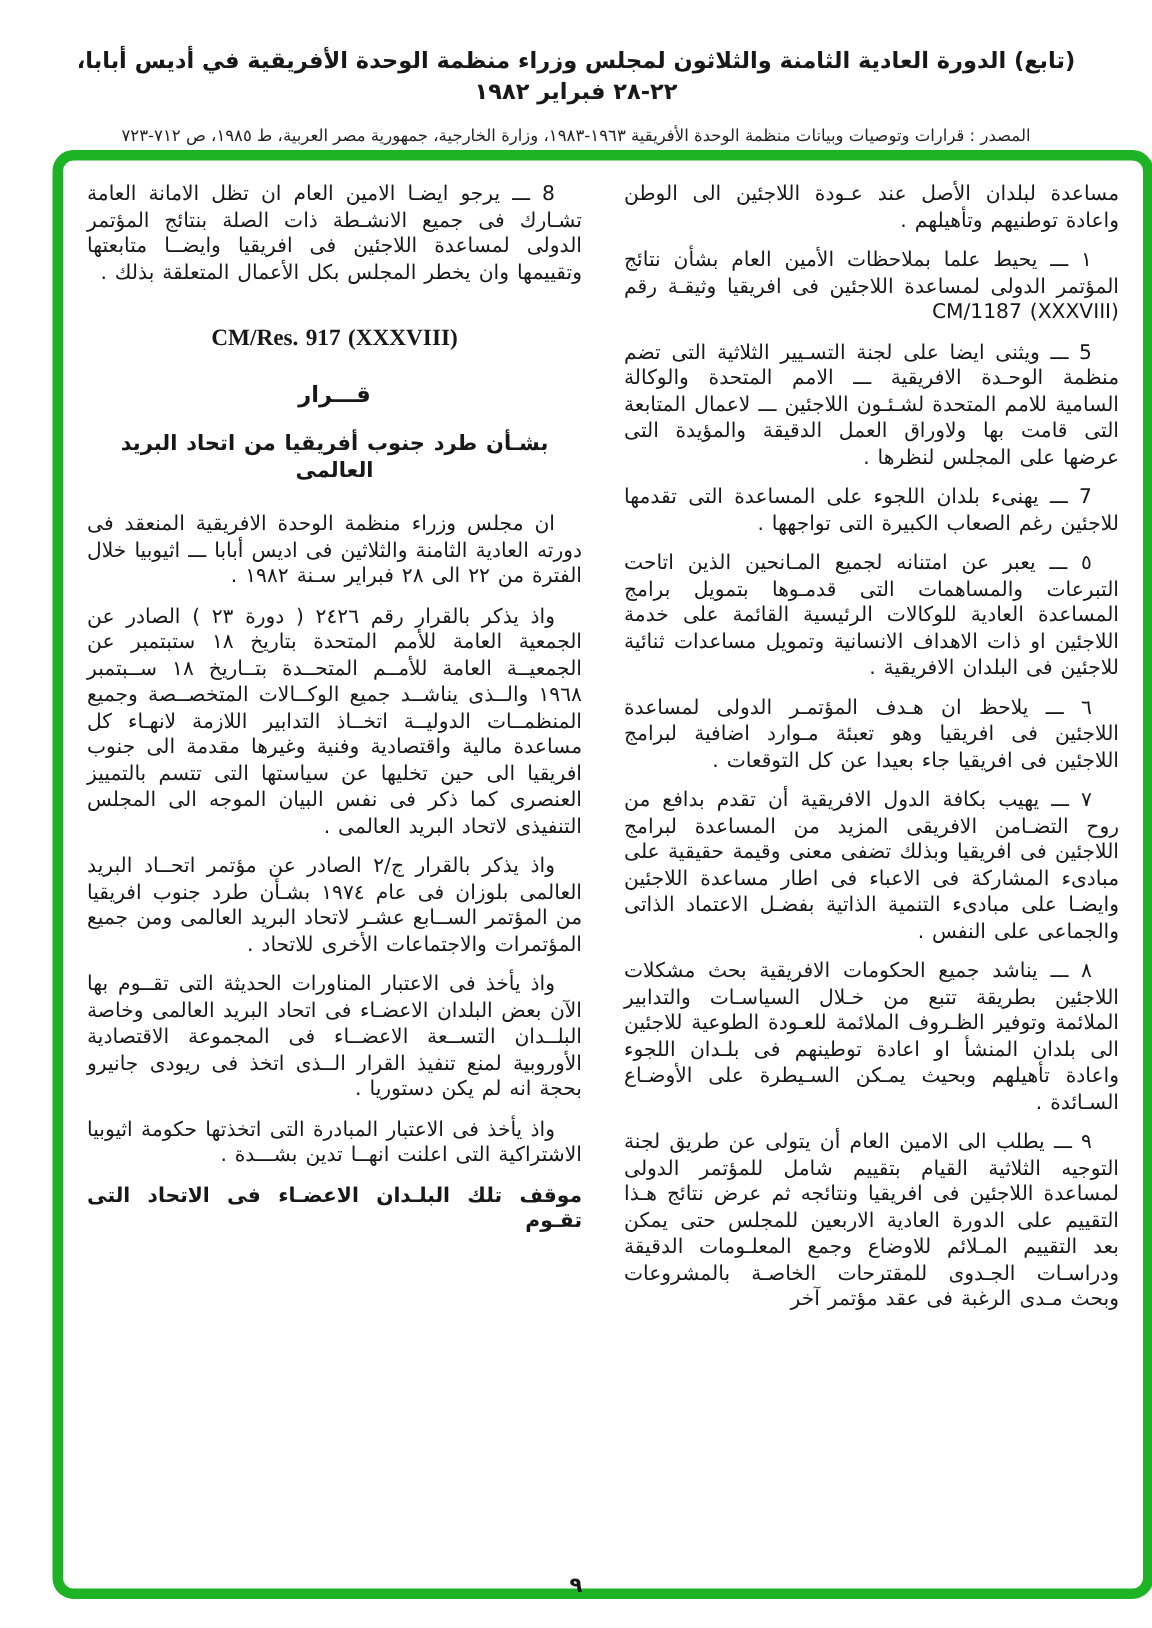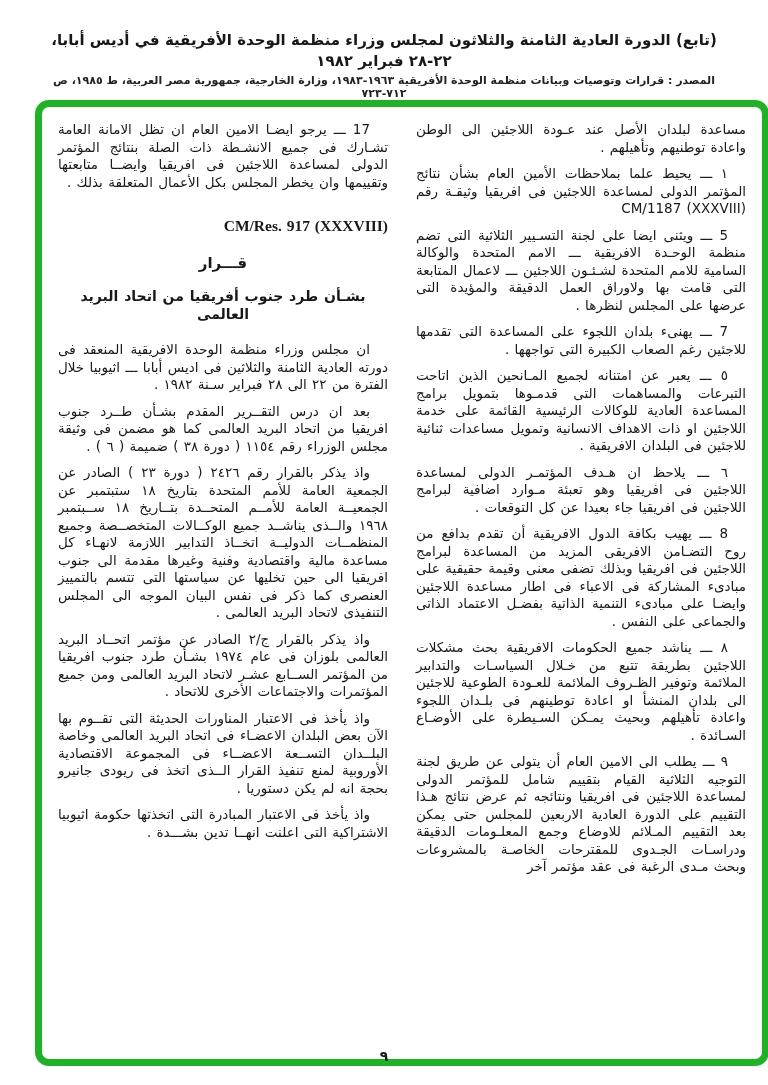--- a/index.html
+++ b/index.html
@@ -14,22 +14,22 @@
   
   .header{
     position:absolute;top:30px;left:30px;right:30px;
     text-align:center;direction:rtl;
   }
   .header-line1{
     font-size:15px;font-weight:bold;
     line-height:1.4;letter-spacing:0;
   }
   .header-line2{
-    font-size:11px;font-weight:bold;
-    margin-top:2px;color:#222;
+    font-size:11px;font-weight:normal;
+    margin-top:12px;color:#222;
   }
   
   .page-border{
     position:absolute;left:35px;top:100px;
     width:688px;height:928px;
     border:7px solid #1eb324;
     border-radius:14px;
     background:#ffffff;
     padding:14px 16px 10px 16px;
     box-sizing:content-box;
@@ -45,21 +45,21 @@
     margin:0 0 9px 0;
     font-size:13.5px;
     line-height:17.5px;
     direction:rtl;
     text-align:justify;
     word-spacing:1px;
   }
   .p-body{text-indent:18px;}
   .p-flush{text-indent:0;}
   .p-ref{
-    direction:ltr;text-align:right;
+    direction:ltr;text-align:center;
     font-family:"Liberation Serif","DejaVu Serif",serif;
     font-weight:bold;font-size:15.5px;
     margin:26px 0 20px 0;text-indent:0;
   }
   .p-title{
     text-align:center;font-weight:bold;
     font-size:15px;margin:16px 0 16px 0;text-indent:0;
   }
   .p-subtitle{
     text-align:center;font-weight:bold;
@@ -86,35 +86,35 @@
 <div class="page-border">
   <div class="columns">
     <div class="col">
 
     <p class="para p-flush">مساعدة لبلدان الأصل عند عـودة اللاجئين الى الوطن واعادة توطنيهم وتأهيلهم .</p>
         <p class="para p-body">١ ـــ يحيط علما بملاحظات الأمين العام بشأن نتائج المؤتمر الدولى لمساعدة اللاجئين فى افريقيا وثيقـة رقم CM/1187 (XXXVIII)</p>
         <p class="para p-body">5 ـــ ويثنى ايضا على لجنة التسـيير الثلاثية التى تضم منظمة الوحـدة الافريقية ـــ الامم المتحدة والوكالة السامية للامم المتحدة لشـئـون اللاجئين ـــ لاعمال المتابعة التى قامت بها ولاوراق العمل الدقيقة والمؤيدة التى عرضها على المجلس لنظرها .</p>
         <p class="para p-body">7 ـــ يهنىء بلدان اللجوء على المساعدة التى تقدمها للاجئين رغم الصعاب الكبيرة التى تواجهها .</p>
         <p class="para p-body">٥ ـــ يعبر عن امتنانه لجميع المـانحين الذين اتاحت التبرعات والمساهمات التى قدمـوها بتمويل برامج المساعدة العادية للوكالات الرئيسية القائمة على خدمة اللاجئين او ذات الاهداف الانسانية وتمويل مساعدات ثنائية للاجئين فى البلدان الافريقية .</p>
         <p class="para p-body">٦ ـــ يلاحظ ان هـدف المؤتمـر الدولى لمساعدة اللاجئين فى افريقيا وهو تعبئة مـوارد اضافية لبرامج اللاجئين فى افريقيا جاء بعيدا عن كل التوقعات .</p>
-        <p class="para p-body">8 ـــ يهيب بكافة الدول الافريقية أن تقدم بدافع من روح التضـامن الافريقى المزيد من المساعدة لبرامج اللاجئين فى افريقيا وبذلك تضفى معنى وقيمة حقيقية على مبادىء المشاركة فى الاعباء فى اطار مساعدة اللاجئين وايضـا على مبادىء التنمية الذاتية بفضـل الاعتماد الذاتى والجماعى على النفس .</p>
+        <p class="para p-body">٧ ـــ يهيب بكافة الدول الافريقية أن تقدم بدافع من روح التضـامن الافريقى المزيد من المساعدة لبرامج اللاجئين فى افريقيا وبذلك تضفى معنى وقيمة حقيقية على مبادىء المشاركة فى الاعباء فى اطار مساعدة اللاجئين وايضـا على مبادىء التنمية الذاتية بفضـل الاعتماد الذاتى والجماعى على النفس .</p>
         <p class="para p-body">٨ ـــ يناشد جميع الحكومات الافريقية بحث مشكلات اللاجئين بطريقة تتبع من خـلال السياسـات والتدابير الملائمة وتوفير الظـروف الملائمة للعـودة الطوعية للاجئين الى بلدان المنشأ او اعادة توطينهم فى بلـدان اللجوء واعادة تأهيلهم وبحيث يمـكن السـيطرة على الأوضـاع السـائدة .</p>
         <p class="para p-body">٩ ـــ يطلب الى الامين العام أن يتولى عن طريق لجنة التوجيه الثلاثية القيام بتقييم شامل للمؤتمر الدولى لمساعدة اللاجئين فى افريقيا ونتائجه ثم عرض نتائج هـذا التقييم على الدورة العادية الاربعين للمجلس حتى يمكن بعد التقييم المـلائم للاوضاع وجمع المعلـومات الدقيقة ودراسـات الجـدوى للمقترحات الخاصـة بالمشروعات وبحث مـدى الرغبة فى عقد مؤتمر آخر</p>
       </div>
     <div class="col">
 
-        <p class="para p-body">17 ـــ يرجو ايضـا الامين العام ان تظل الامانة العامة تشـارك فى جميع الانشـطة ذات الصلة بنتائج المؤتمر الدولى لمساعدة اللاجئين فى افريقيا وايضــا متابعتها وتقييمها وان يخطر المجلس بكل الأعمال المتعلقة بذلك .</p>
+        <p class="para p-body">8 ـــ يرجو ايضـا الامين العام ان تظل الامانة العامة تشـارك فى جميع الانشـطة ذات الصلة بنتائج المؤتمر الدولى لمساعدة اللاجئين فى افريقيا وايضــا متابعتها وتقييمها وان يخطر المجلس بكل الأعمال المتعلقة بذلك .</p>
         <p class="para p-ref">CM/Res. 917 (XXXVIII)</p>
         <p class="para p-title">قـــرار</p>
         <p class="para p-subtitle">بشـأن طرد جنوب أفريقيا من اتحاد البريد العالمى</p>
         <p class="para p-body">ان مجلس وزراء منظمة الوحدة الافريقية المنعقد فى دورته العادية الثامنة والثلاثين فى اديس أبابا ـــ اثيوبيا خلال الفترة من ٢٢ الى ٢٨ فبراير سـنة ١٩٨٢ .</p>
-        <p class="para p-body">بعد ان درس التقــرير المقدم بشـأن طــرد جنوب افريقيا من اتحاد البريد العالمى كما هو مضمن فى وثيقة مجلس الوزراء رقم ١١٥٤ ( دورة ٣٨ ) ضميمة ( ٦ ) .</p>
         <p class="para p-body">واذ يذكر بالقرار رقم ٢٤٢٦ ( دورة ٢٣ ) الصادر عن الجمعية العامة للأمم المتحدة بتاريخ ١٨ ستبتمبر عن الجمعيــة العامة للأمــم المتحــدة بتــاريخ ١٨ ســبتمبر ١٩٦٨ والــذى يناشــد جميع الوكــالات المتخصــصة وجميع المنظمــات الدوليــة اتخــاذ التدابير اللازمة لانهـاء كل مساعدة مالية واقتصادية وفنية وغيرها مقدمة الى جنوب افريقيا الى حين تخليها عن سياستها التى تتسم بالتمييز العنصرى كما ذكر فى نفس البيان الموجه الى المجلس التنفيذى لاتحاد البريد العالمى .</p>
         <p class="para p-body">واذ يذكر بالقرار ج/٢ الصادر عن مؤتمر اتحــاد البريد العالمى بلوزان فى عام ١٩٧٤ بشـأن طرد جنوب افريقيا من المؤتمر الســابع عشـر لاتحاد البريد العالمى ومن جميع المؤتمرات والاجتماعات الأخرى للاتحاد .</p>
         <p class="para p-body">واذ يأخذ فى الاعتبار المناورات الحديثة التى تقــوم بها الآن بعض البلدان الاعضـاء فى اتحاد البريد العالمى وخاصة البلــدان التســعة الاعضــاء فى المجموعة الاقتصادية الأوروبية لمنع تنفيذ القرار الــذى اتخذ فى ريودى جانيرو بحجة انه لم يكن دستوريا .</p>
         <p class="para p-body">واذ يأخذ فى الاعتبار المبادرة التى اتخذتها حكومة اثيوبيا الاشتراكية التى اعلنت انهــا تدين بشـــدة .</p>
+        <p class="para p-bold">موقف تلك البلـدان الاعضـاء فى الاتحاد التى تقـوم</p>
       </div>
   </div>
 </div>
 
 <div class="footer">
   <span class="page-number">٩</span>
 </div>
 
 </body></html>

